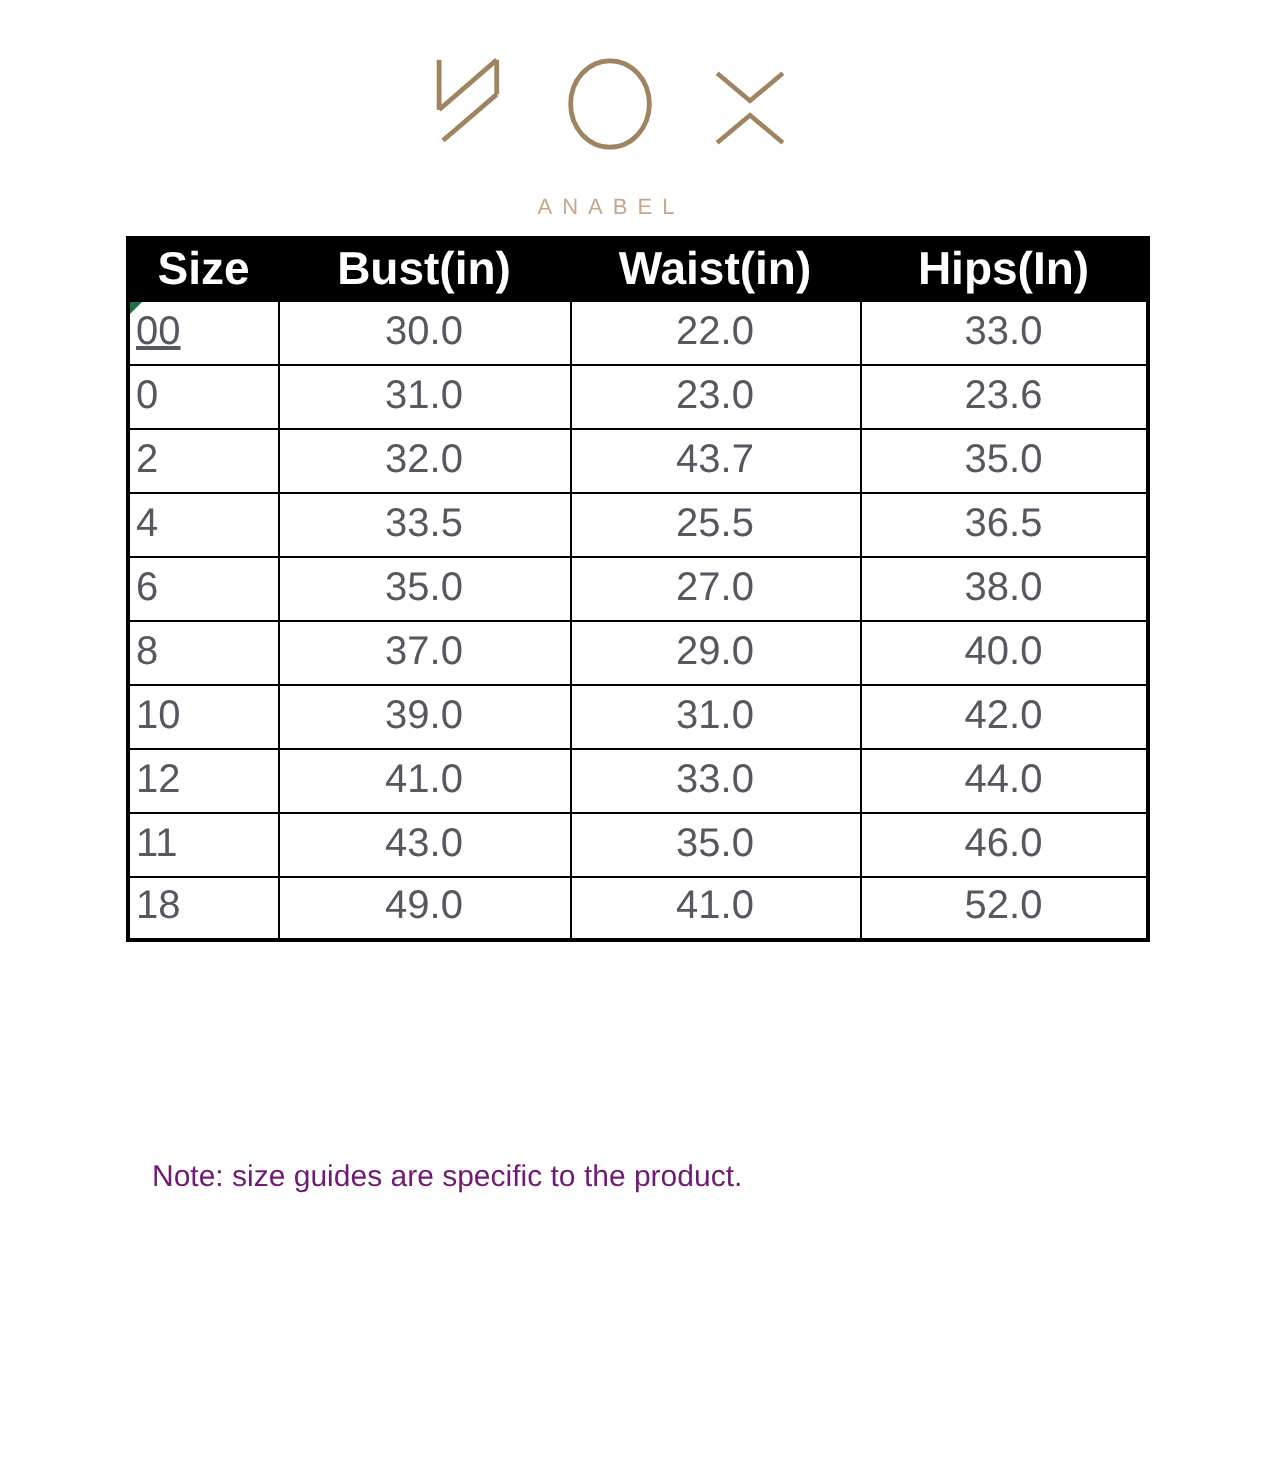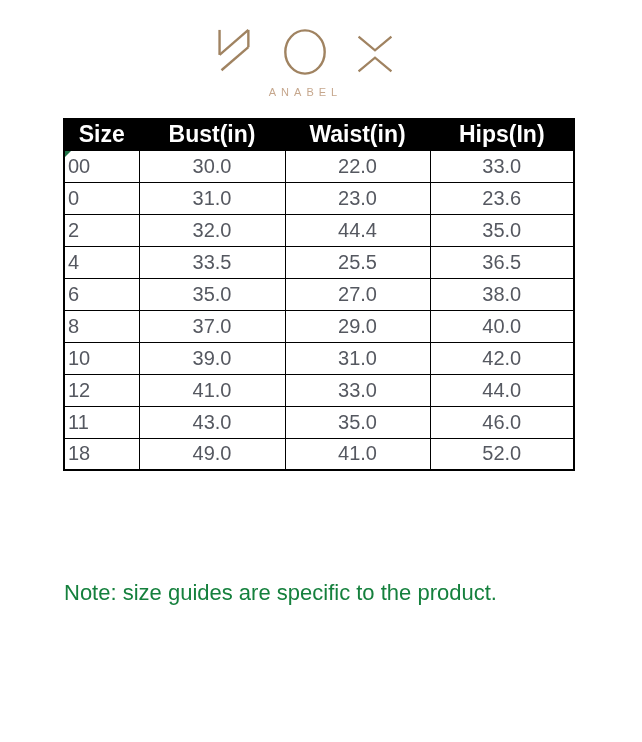--- a/index.html
+++ b/index.html
@@ -35,21 +35,21 @@
     align-items: center;
     height: 52px;
   }
   .logo-letters svg { display: block; }
   .logo-letters .stroke {
     fill: none;
     stroke: var(--logo-col);
     stroke-width: 2.5;
   }
   .logo-sub {
-    margin-top: 8px;
+    margin-top: 20px;
     text-align: center;
     font-size: 11px;
     font-weight: 400;
     letter-spacing: 5px;
     padding-left: 5px; 
     color: var(--logo-sub-col);
     white-space: nowrap;
   }
 
   
@@ -91,24 +91,24 @@
     top: 0;
     width: 0;
     height: 0;
     border-top: 6px solid var(--marker-col);
     border-right: 6px solid transparent;
   }
 
   
   .note {
     position: absolute;
-    left: 64px;
+    left: 76px;
     top: 580px;
-    font-size: 22px;
-    color: #15803d;
+    font-size: 15px;
+    color: #701a75;
   }
 </style>
 </head>
 <body>
 
 <div class="logo">
   <div class="logo-letters">
     <svg width="44" height="48" viewBox="0 0 44 50">
       <path class="stroke" d="M8,2 V28"></path>
       <path class="stroke" d="M38,2 L8,28"></path>
@@ -136,35 +136,35 @@
   <thead>
     <tr>
         <th>Size</th>
         <th>Bust(in)</th>
         <th>Waist(in)</th>
         <th>Hips(In)</th>
       </tr>
   </thead>
   <tbody>
       <tr>
-        <td style="position: relative;">00<span class="corner-marker"></span></td>
+        <td style="position: relative; text-decoration: underline;">00<span class="corner-marker"></span></td>
         <td>30.0</td>
         <td>22.0</td>
         <td>33.0</td>
       </tr>
       <tr>
         <td>0</td>
         <td>31.0</td>
         <td>23.0</td>
         <td>23.6</td>
       </tr>
       <tr>
         <td>2</td>
         <td>32.0</td>
-        <td>44.4</td>
+        <td>43.7</td>
         <td>35.0</td>
       </tr>
       <tr>
         <td>4</td>
         <td>33.5</td>
         <td>25.5</td>
         <td>36.5</td>
       </tr>
       <tr>
         <td>6</td>

